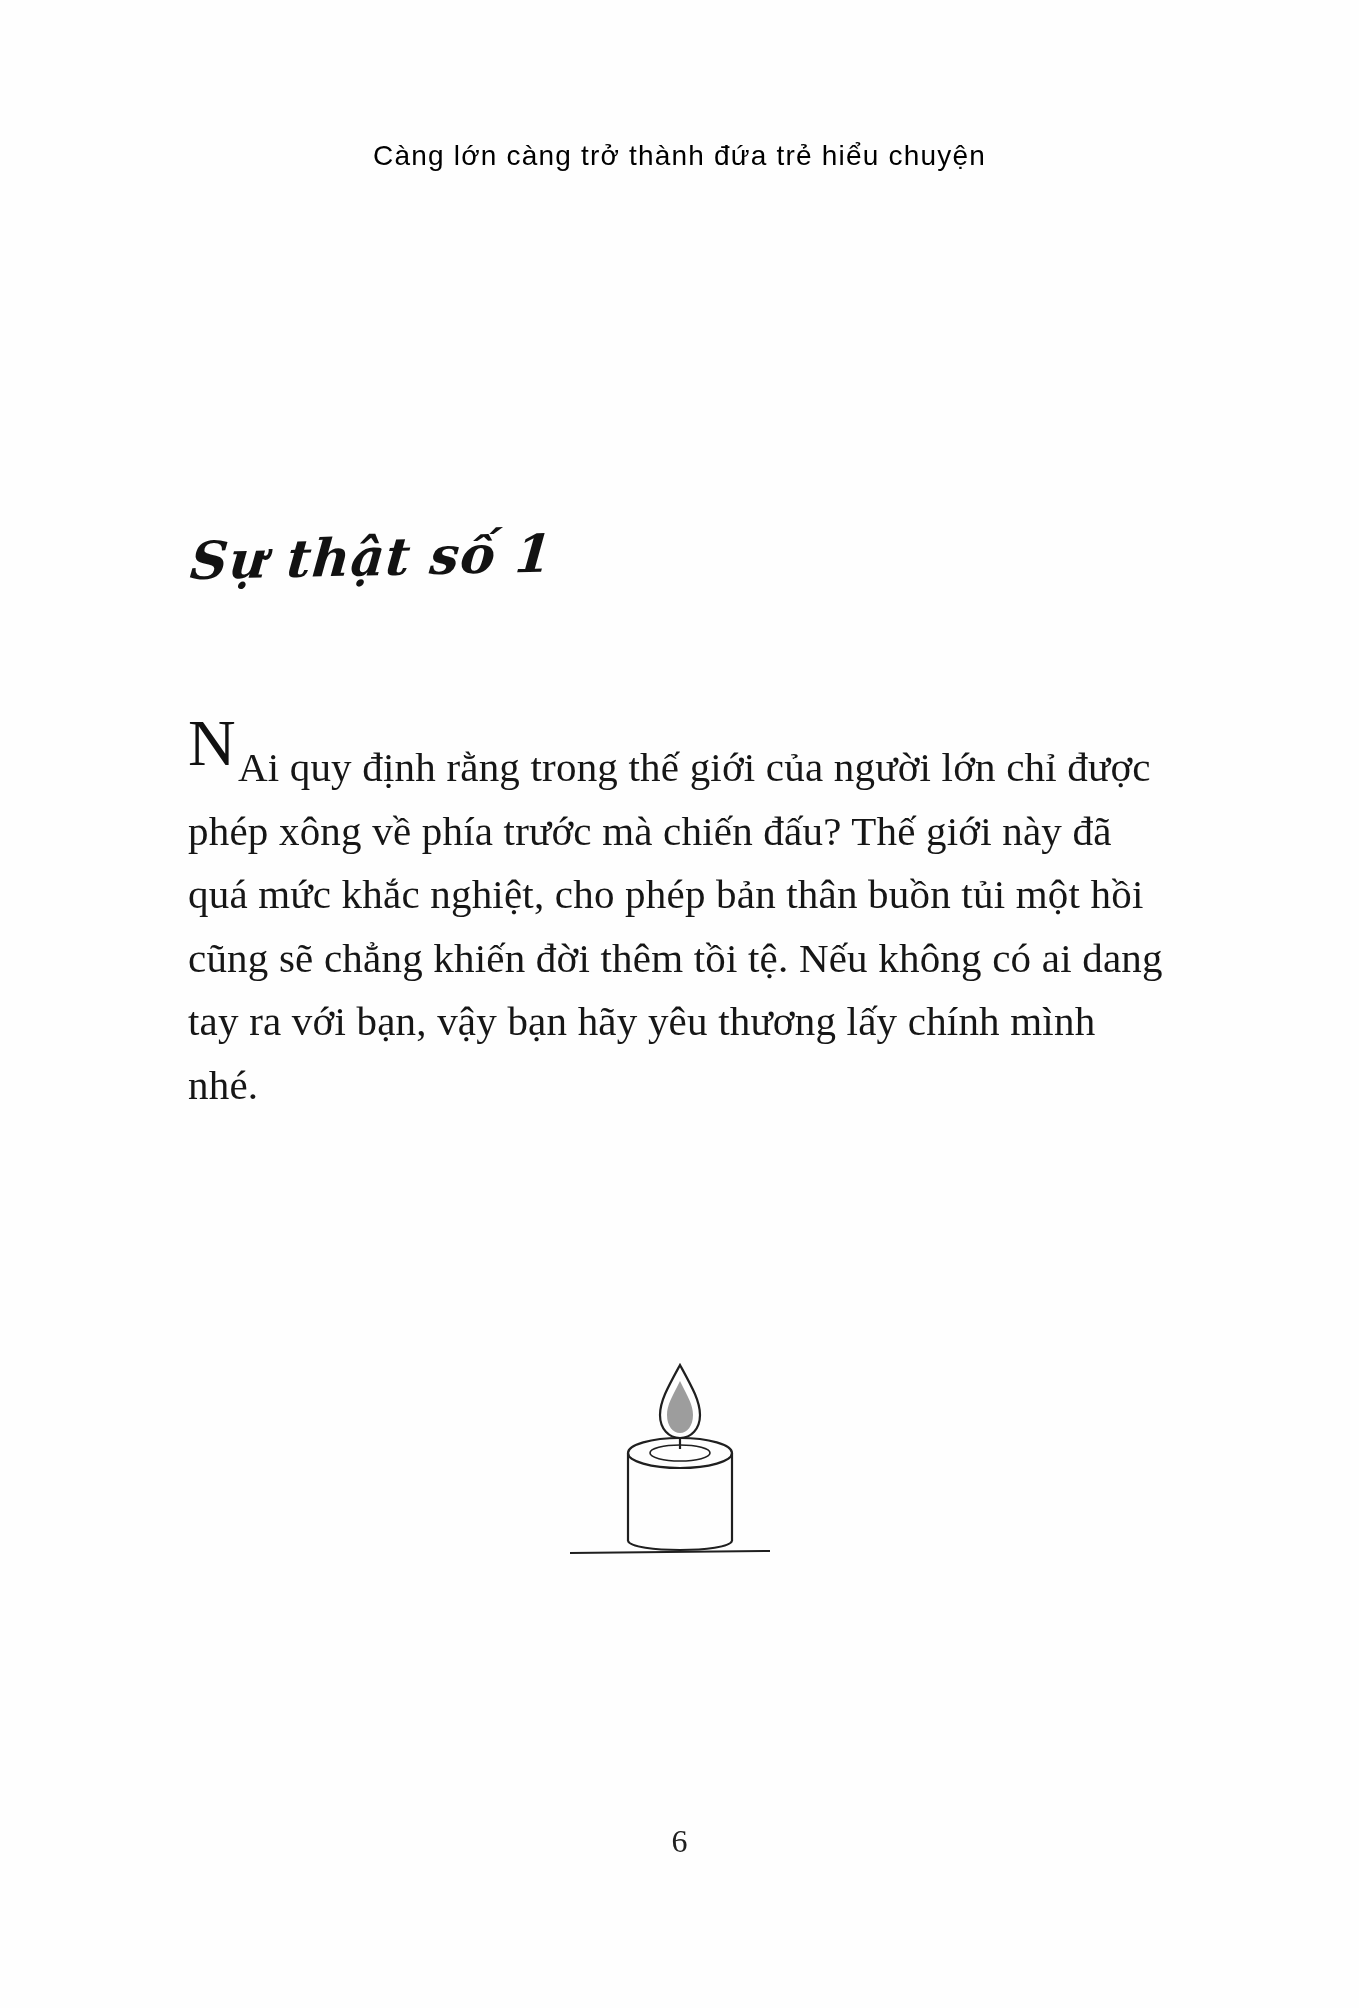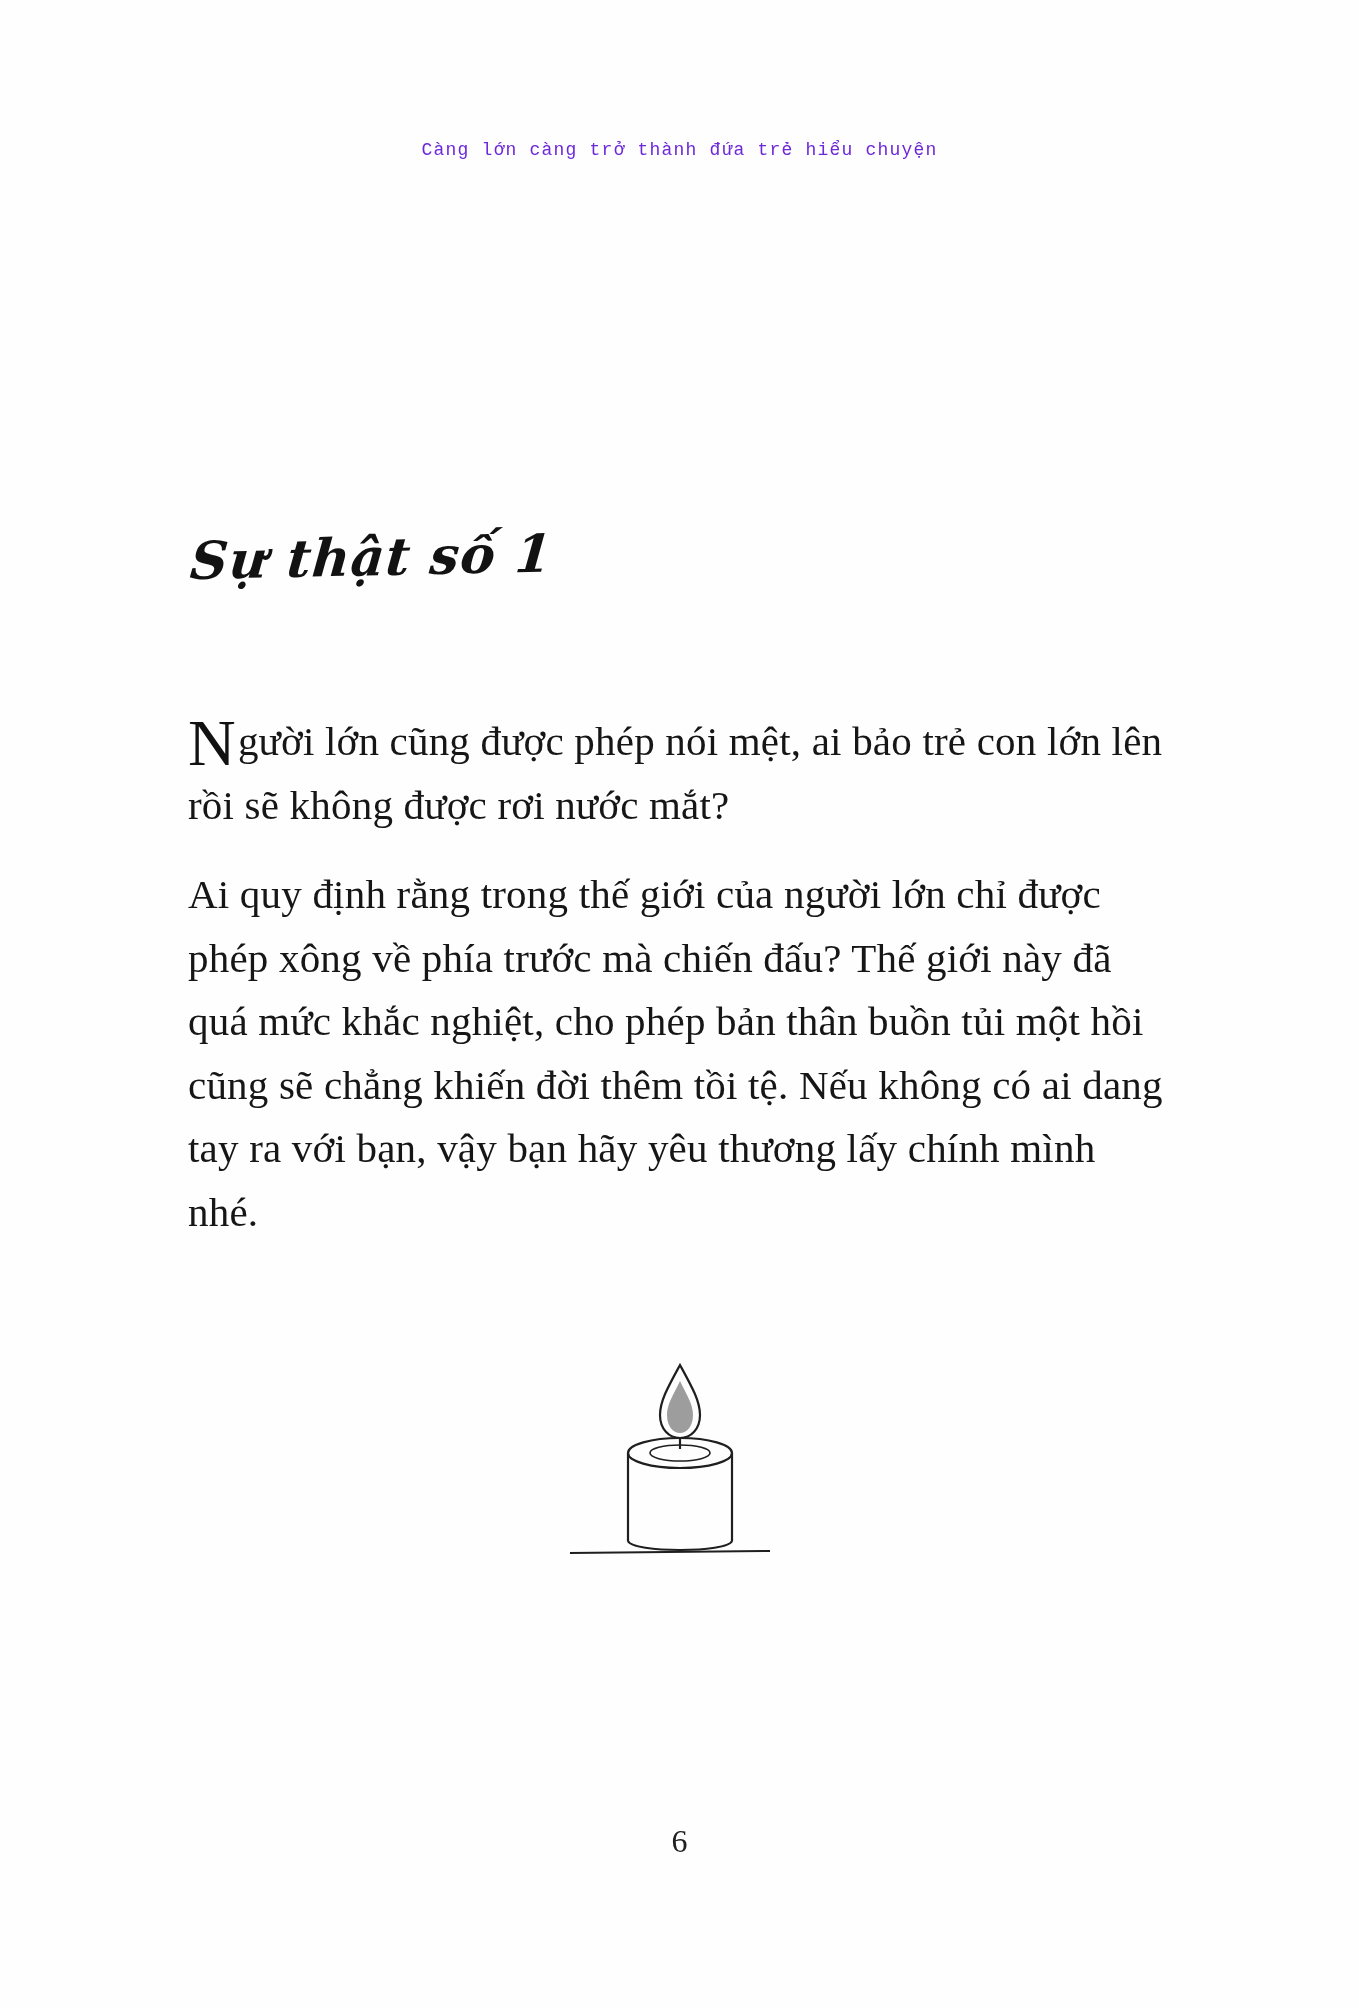--- a/index.html
+++ b/index.html
@@ -22,24 +22,24 @@
     background: #fefefe;
   }
 
   
   .running-head {
     position: absolute;
     top: 140px;
     left: 0;
     right: 0;
     text-align: center;
-    font-family: Liberation Mono, monospace;
-    font-size: 18px;
+    font-family: Liberation Sans, sans-serif;
+    font-size: 28px;
     letter-spacing: 1.2px;
-    color: #6d28d9;
+    color: #000000;
     white-space: nowrap;
   }
 
   
   .section-title {
     position: absolute;
     top: 530px;
     left: 188px;
     font-family: "DejaVu Serif", serif;
     font-style: italic;
@@ -107,21 +107,21 @@
 
 <div class="page">
 
   <div class="running-head">Càng lớn càng trở thành đứa trẻ hiểu chuyện</div>
 
   <div class="section-title">Sự thật số 1</div>
 
   <div class="body-block">
 
     <p class="para first">
-      <span class="dropcap">N</span><span>gười lớn cũng được phép nói mệt, ai bảo trẻ con lớn lên rồi sẽ không được rơi nước mắt?</span>
+      <span class="dropcap">N</span>
     </p>
 
     <p class="para">
       <span>Ai quy định rằng trong thế giới của người lớn chỉ được phép xông về phía trước mà chiến đấu? Thế giới này đã quá mức khắc nghiệt, cho phép bản thân buồn tủi một hồi cũng sẽ chẳng khiến đời thêm tồi tệ. Nếu không có ai dang tay ra với bạn, vậy bạn hãy yêu thương lấy chính mình nhé.</span>
     </p>
 
   </div>
 
   <div class="ornament">
     <svg width="240" height="230" viewBox="0 0 240 230">

